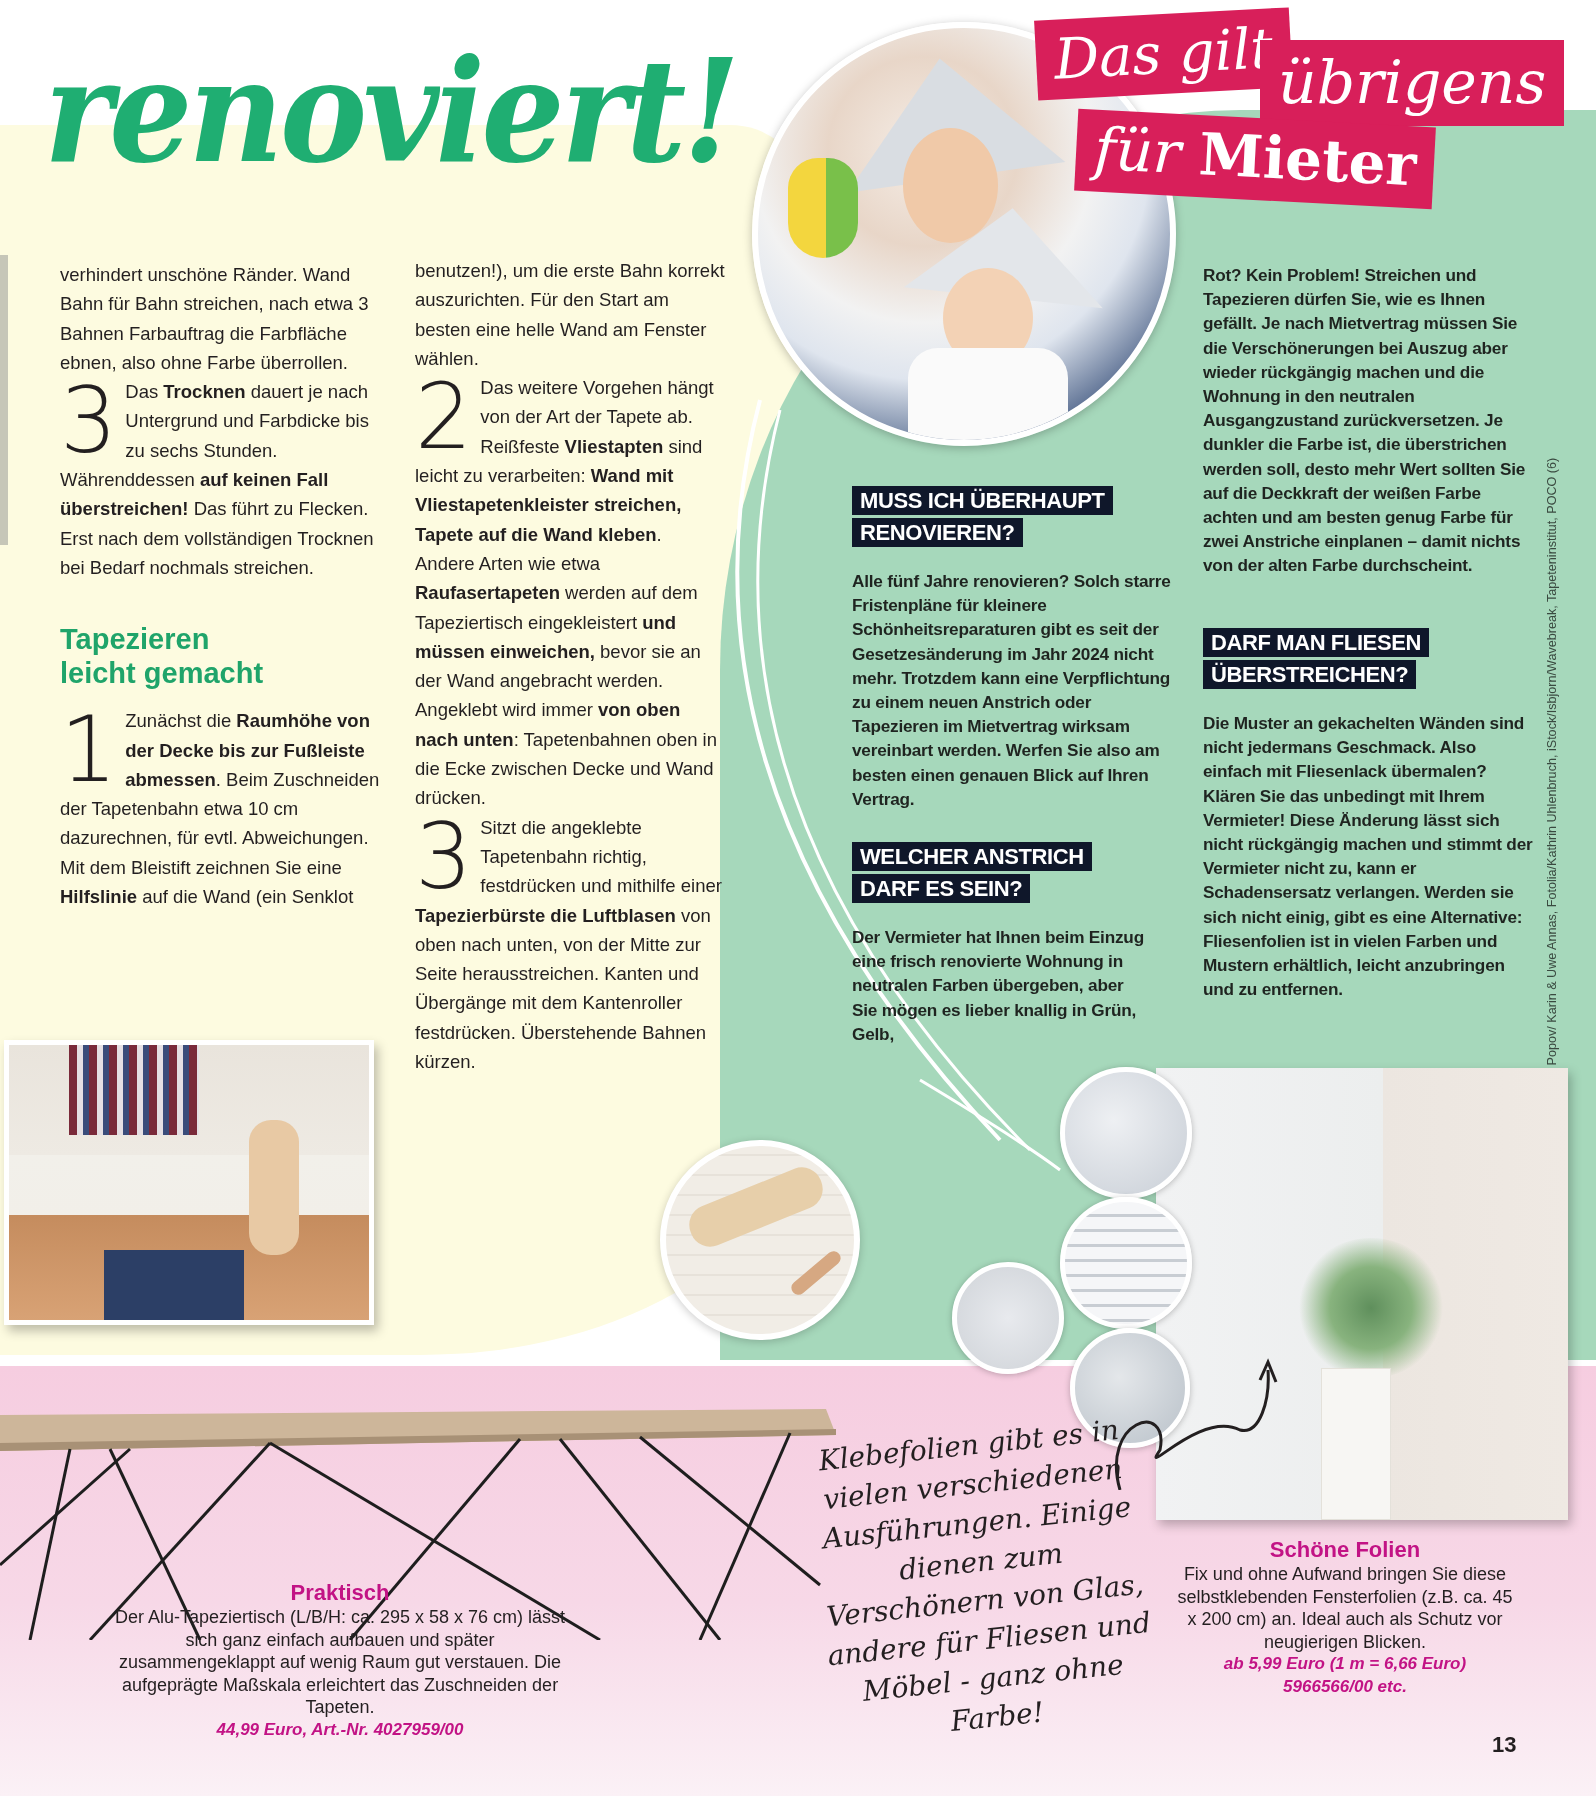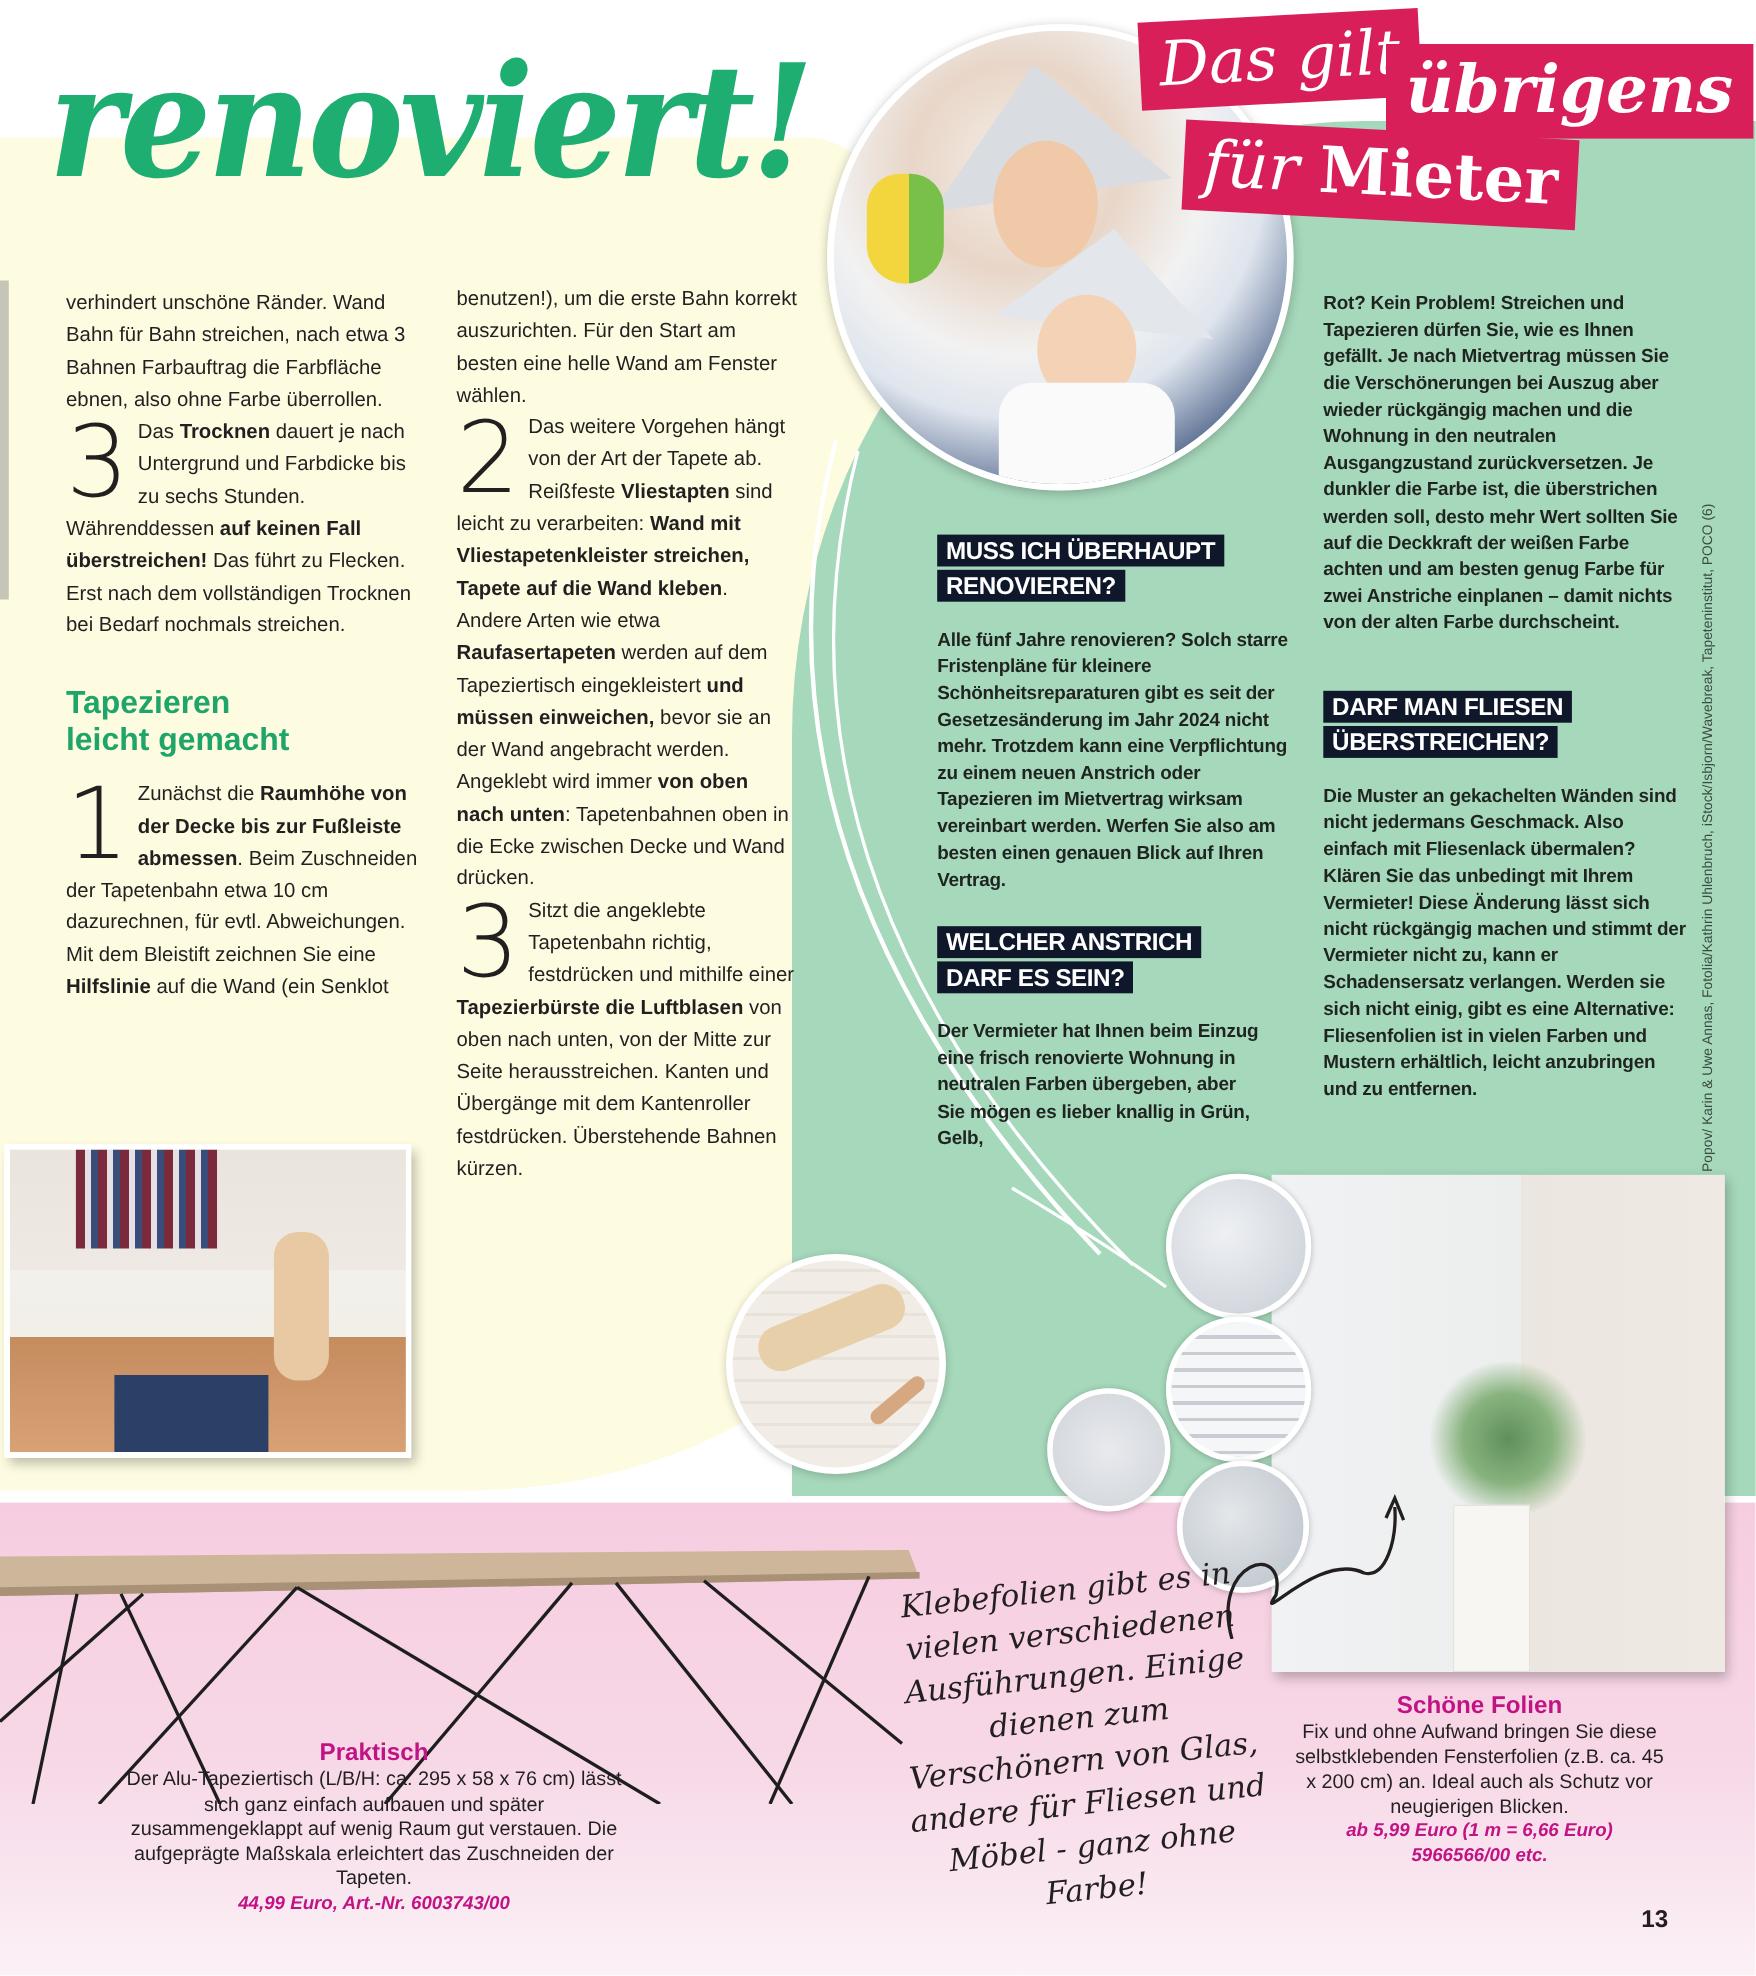--- a/index.html
+++ b/index.html
@@ -9,21 +9,21 @@
   
   .bg-cream{position:absolute;left:0;top:125px;width:800px;height:1230px;background:#fdfbe0;border-radius:0 70px 380px 0 / 0 60px 240px 0;}
   .bg-green{position:absolute;left:720px;top:110px;width:880px;height:1250px;background:#a6d8bb;border-radius:520px 0 0 0 / 560px 0 0 0;}
   .green-lines{position:absolute;left:700px;top:380px;width:600px;height:900px;}
   .bg-pink{position:absolute;left:0;top:1366px;width:1596px;height:430px;background:linear-gradient(#f6cde0 0%,#f7d8e7 55%,#fbf1f6 100%);}
   .left-edge-bar{position:absolute;left:0;top:255px;width:8px;height:290px;background:#c6c6b8;}
   
   .title{position:absolute;left:44px;top:40px;font-family:"DejaVu Serif",serif;font-style:italic;font-weight:bold;font-size:142px;color:#1fae72;letter-spacing:-4px;transform:scaleX(0.92);transform-origin:left top;line-height:1;}
   .tag{position:absolute;background:#d81f5a;color:#fff;font-family:"DejaVu Serif",serif;font-style:italic;padding:0 18px;line-height:1;white-space:nowrap;}
   .tag1{left:1036px;top:14px;font-size:56px;height:80px;padding-top:12px;transform:rotate(-3deg);}
-  .tag2{left:1260px;top:40px;font-size:60px;height:86px;padding-top:12px;font-weight:bold;}
+  .tag2{left:1260px;top:40px;font-size:60px;height:86px;padding-top:12px;}
   .tag3{left:1076px;top:118px;font-size:58px;height:82px;padding-top:10px;transform:rotate(3deg);}
   .tag3 b{font-style:normal;font-weight:bold;}
   
   .photo-circle{position:absolute;left:752px;top:22px;width:424px;height:424px;border-radius:50%;background:radial-gradient(circle at 40% 30%,#f5ede6 0%,#e8d6c8 25%,#f2f2f2 45%,#dfe5ee 60%,#38507a 85%);border:6px solid #fff;box-shadow:0 2px 10px rgba(0,0,0,.25);overflow:hidden;}
   .photo-circle .hat1{position:absolute;left:80px;top:30px;width:0;height:0;border-left:110px solid transparent;border-right:110px solid transparent;border-bottom:120px solid #d9dde2;transform:rotate(-8deg);}
   .photo-circle .hat2{position:absolute;left:150px;top:180px;width:0;height:0;border-left:100px solid transparent;border-right:100px solid transparent;border-bottom:90px solid #e3e6ea;transform:rotate(6deg);}
   .photo-circle .face1{position:absolute;left:145px;top:100px;width:95px;height:115px;border-radius:50%;background:#f0c9a8;}
   .photo-circle .face2{position:absolute;left:185px;top:240px;width:90px;height:100px;border-radius:50%;background:#f3d2b5;}
   .photo-circle .hand{position:absolute;left:30px;top:130px;width:70px;height:100px;border-radius:30px 30px 35px 35px;background:linear-gradient(90deg,#f3d63e 55%,#79c04a 55%);}
   .photo-circle .shirt{position:absolute;left:150px;top:320px;width:160px;height:110px;background:#fafafa;border-radius:30px 30px 0 0;}
@@ -176,21 +176,21 @@
     <line x1="520" y1="34" x2="350" y2="235"></line>
     <line x1="560" y1="34" x2="720" y2="235"></line>
     <line x1="640" y1="32" x2="820" y2="180"></line>
     <line x1="790" y1="28" x2="700" y2="235"></line>
   </g>
 </svg>
 
 <div class="prod prod1">
   <div class="pt">Praktisch</div>
   <div>Der Alu-Tapeziertisch (L/B/H: ca. 295 x 58 x 76 cm) lässt sich ganz einfach aufbauen und später zusammengeklappt auf wenig Raum gut verstauen. Die aufgeprägte Maßskala erleichtert das Zuschneiden der Tapeten.</div>
-  <div class="price">44,99 Euro, Art.-Nr. 6003743/00</div>
+  <div class="price">44,99 Euro, Art.-Nr. 4027959/00</div>
 </div>
 <div class="prod prod2">
   <div class="pt">Schöne Folien</div>
   <div>Fix und ohne Aufwand bringen Sie diese selbstklebenden Fensterfolien (z.B. ca. 45 x 200 cm) an. Ideal auch als Schutz vor neugierigen Blicken.</div>
   <div class="price">ab 5,99 Euro (1 m = 6,66 Euro)</div>
   <div class="price">5966566/00 etc.</div>
 </div>
 
 <div class="script">Klebefolien gibt es in vielen verschiedenen Ausführungen. Einige dienen zum Verschönern von Glas, andere für Fliesen und Möbel - ganz ohne Farbe!</div>
 

